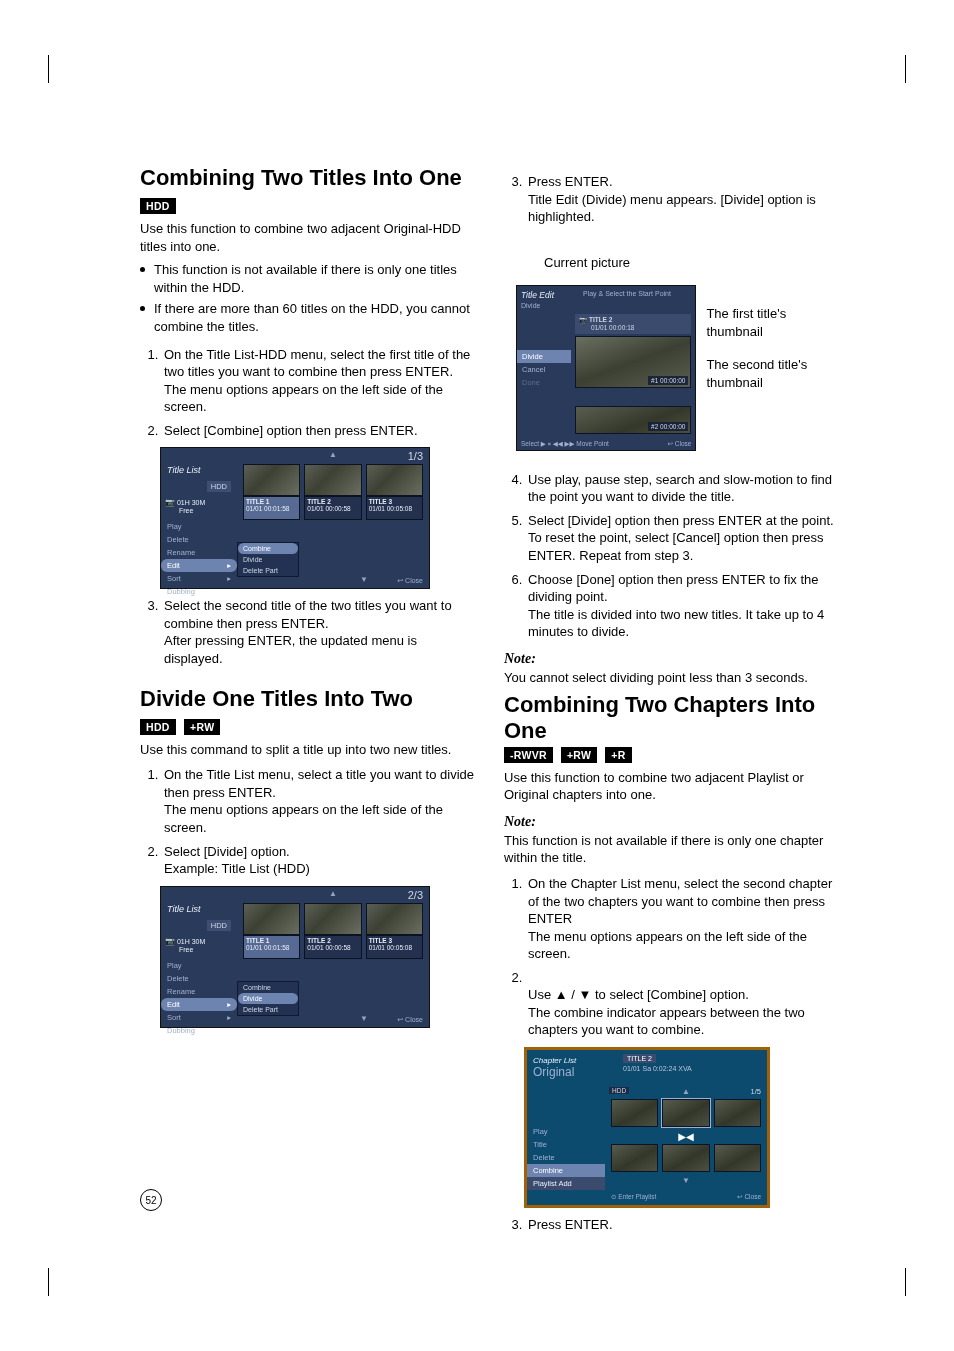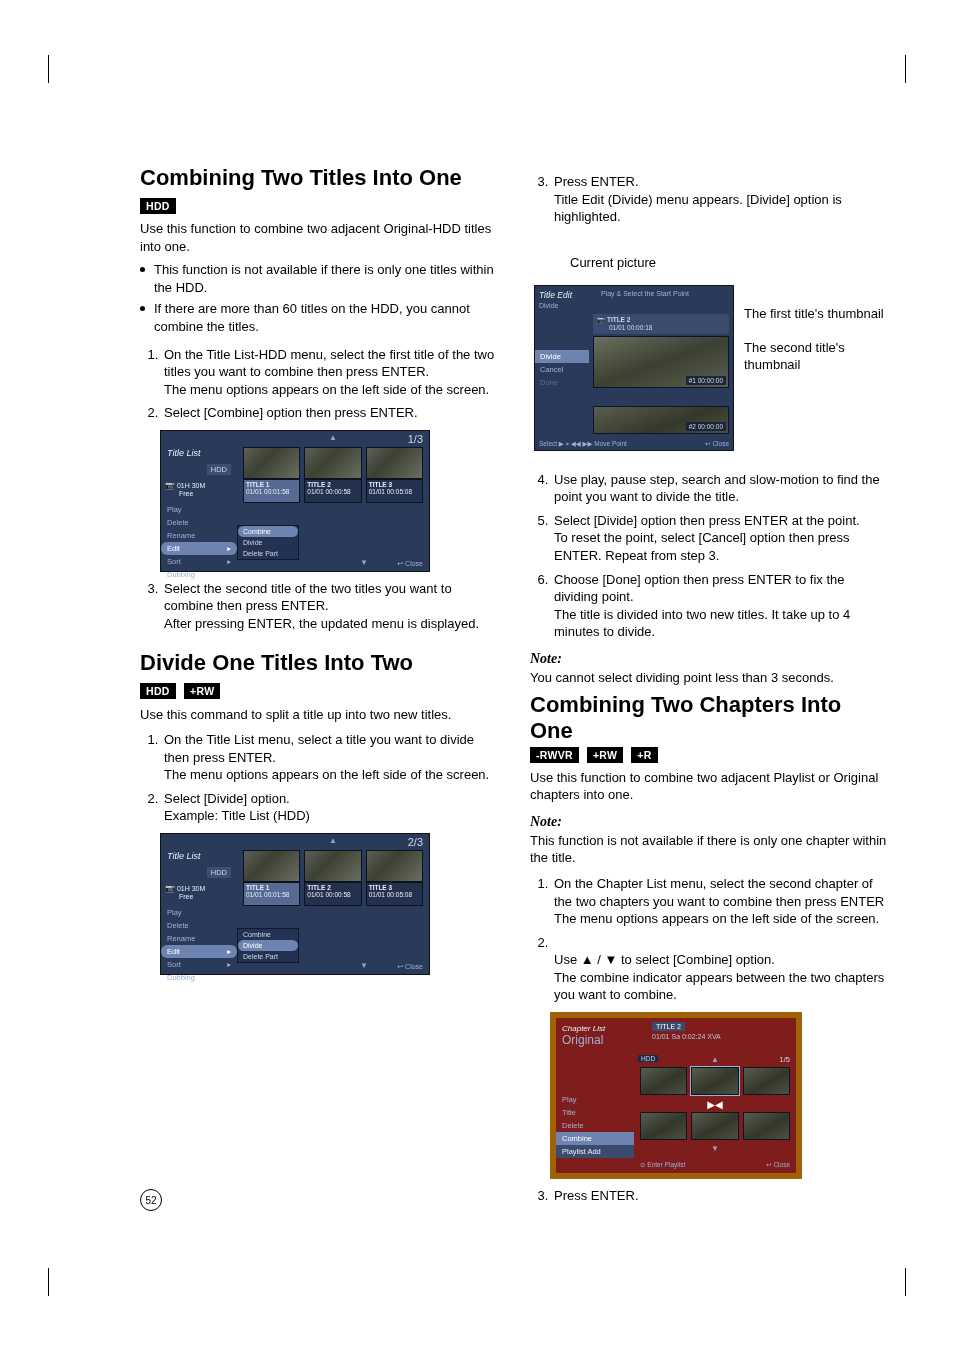--- a/index.html
+++ b/index.html
@@ -7,21 +7,21 @@
     padding: 0;
     background: #fff;
     font-family: Arial, Helvetica, sans-serif;
     color: #000;
   }
   .page {
     width: 954px;
     height: 1351px;
     position: relative;
     box-sizing: border-box;
-    padding: 165px 64px 60px 140px;
+    padding: 165px 116px 60px 140px;
   }
   
   .crop { position:absolute; background:#000; }
   .crop.v1 { top:55px; left:48px; width:1px; height:28px; }
   .crop.v2 { top:55px; right:48px; width:1px; height:28px; }
   .crop.v3 { bottom:55px; left:48px; width:1px; height:28px; }
   .crop.v4 { bottom:55px; right:48px; width:1px; height:28px; }
 
   .columns {
     display: flex;
@@ -224,21 +224,21 @@
   .ss-body-arrow {
     position:absolute;
     left:50%; bottom:4px;
     transform:translateX(-50%);
     color:#95a3c2;
     font-size:8px;
   }
 
   
   .te-shot {
-    margin: 8px 0 8px 4px;
+    margin: 8px 0 8px 12px;
     width: 220px;
     box-sizing: border-box;
     background: #2a3a5a;
     border: 1px solid #111;
     color: #cfd6e6;
     font-size: 8px;
     position: relative;
   }
   .te-header-row { display:flex; }
   .te-left { width:54px; padding:4px 4px; font-style:italic; font-size:8.5px; color:#e9eef9; }
@@ -306,22 +306,22 @@
     font-size:6.5px;
     color:#9fb0d2;
     display:flex;
     justify-content:space-between;
   }
 
   
   .cl-shot {
     margin: 8px 15px 8px 20px;
     width: 240px;
-    background:#7f1d1d;
-    border:6px solid #a16207;
+    background:#0c4a6e;
+    border:3px solid #a16207;
     font-size:8px;
     color:#cfd6e6;
   }
   .cl-top { display:flex; }
   .cl-left { width:78px; padding:6px; font-size:8px; color:#e9eef9; font-style:italic; }
   .cl-info {
     flex:1;
     padding:4px 6px;
     font-size:7px;
   }

